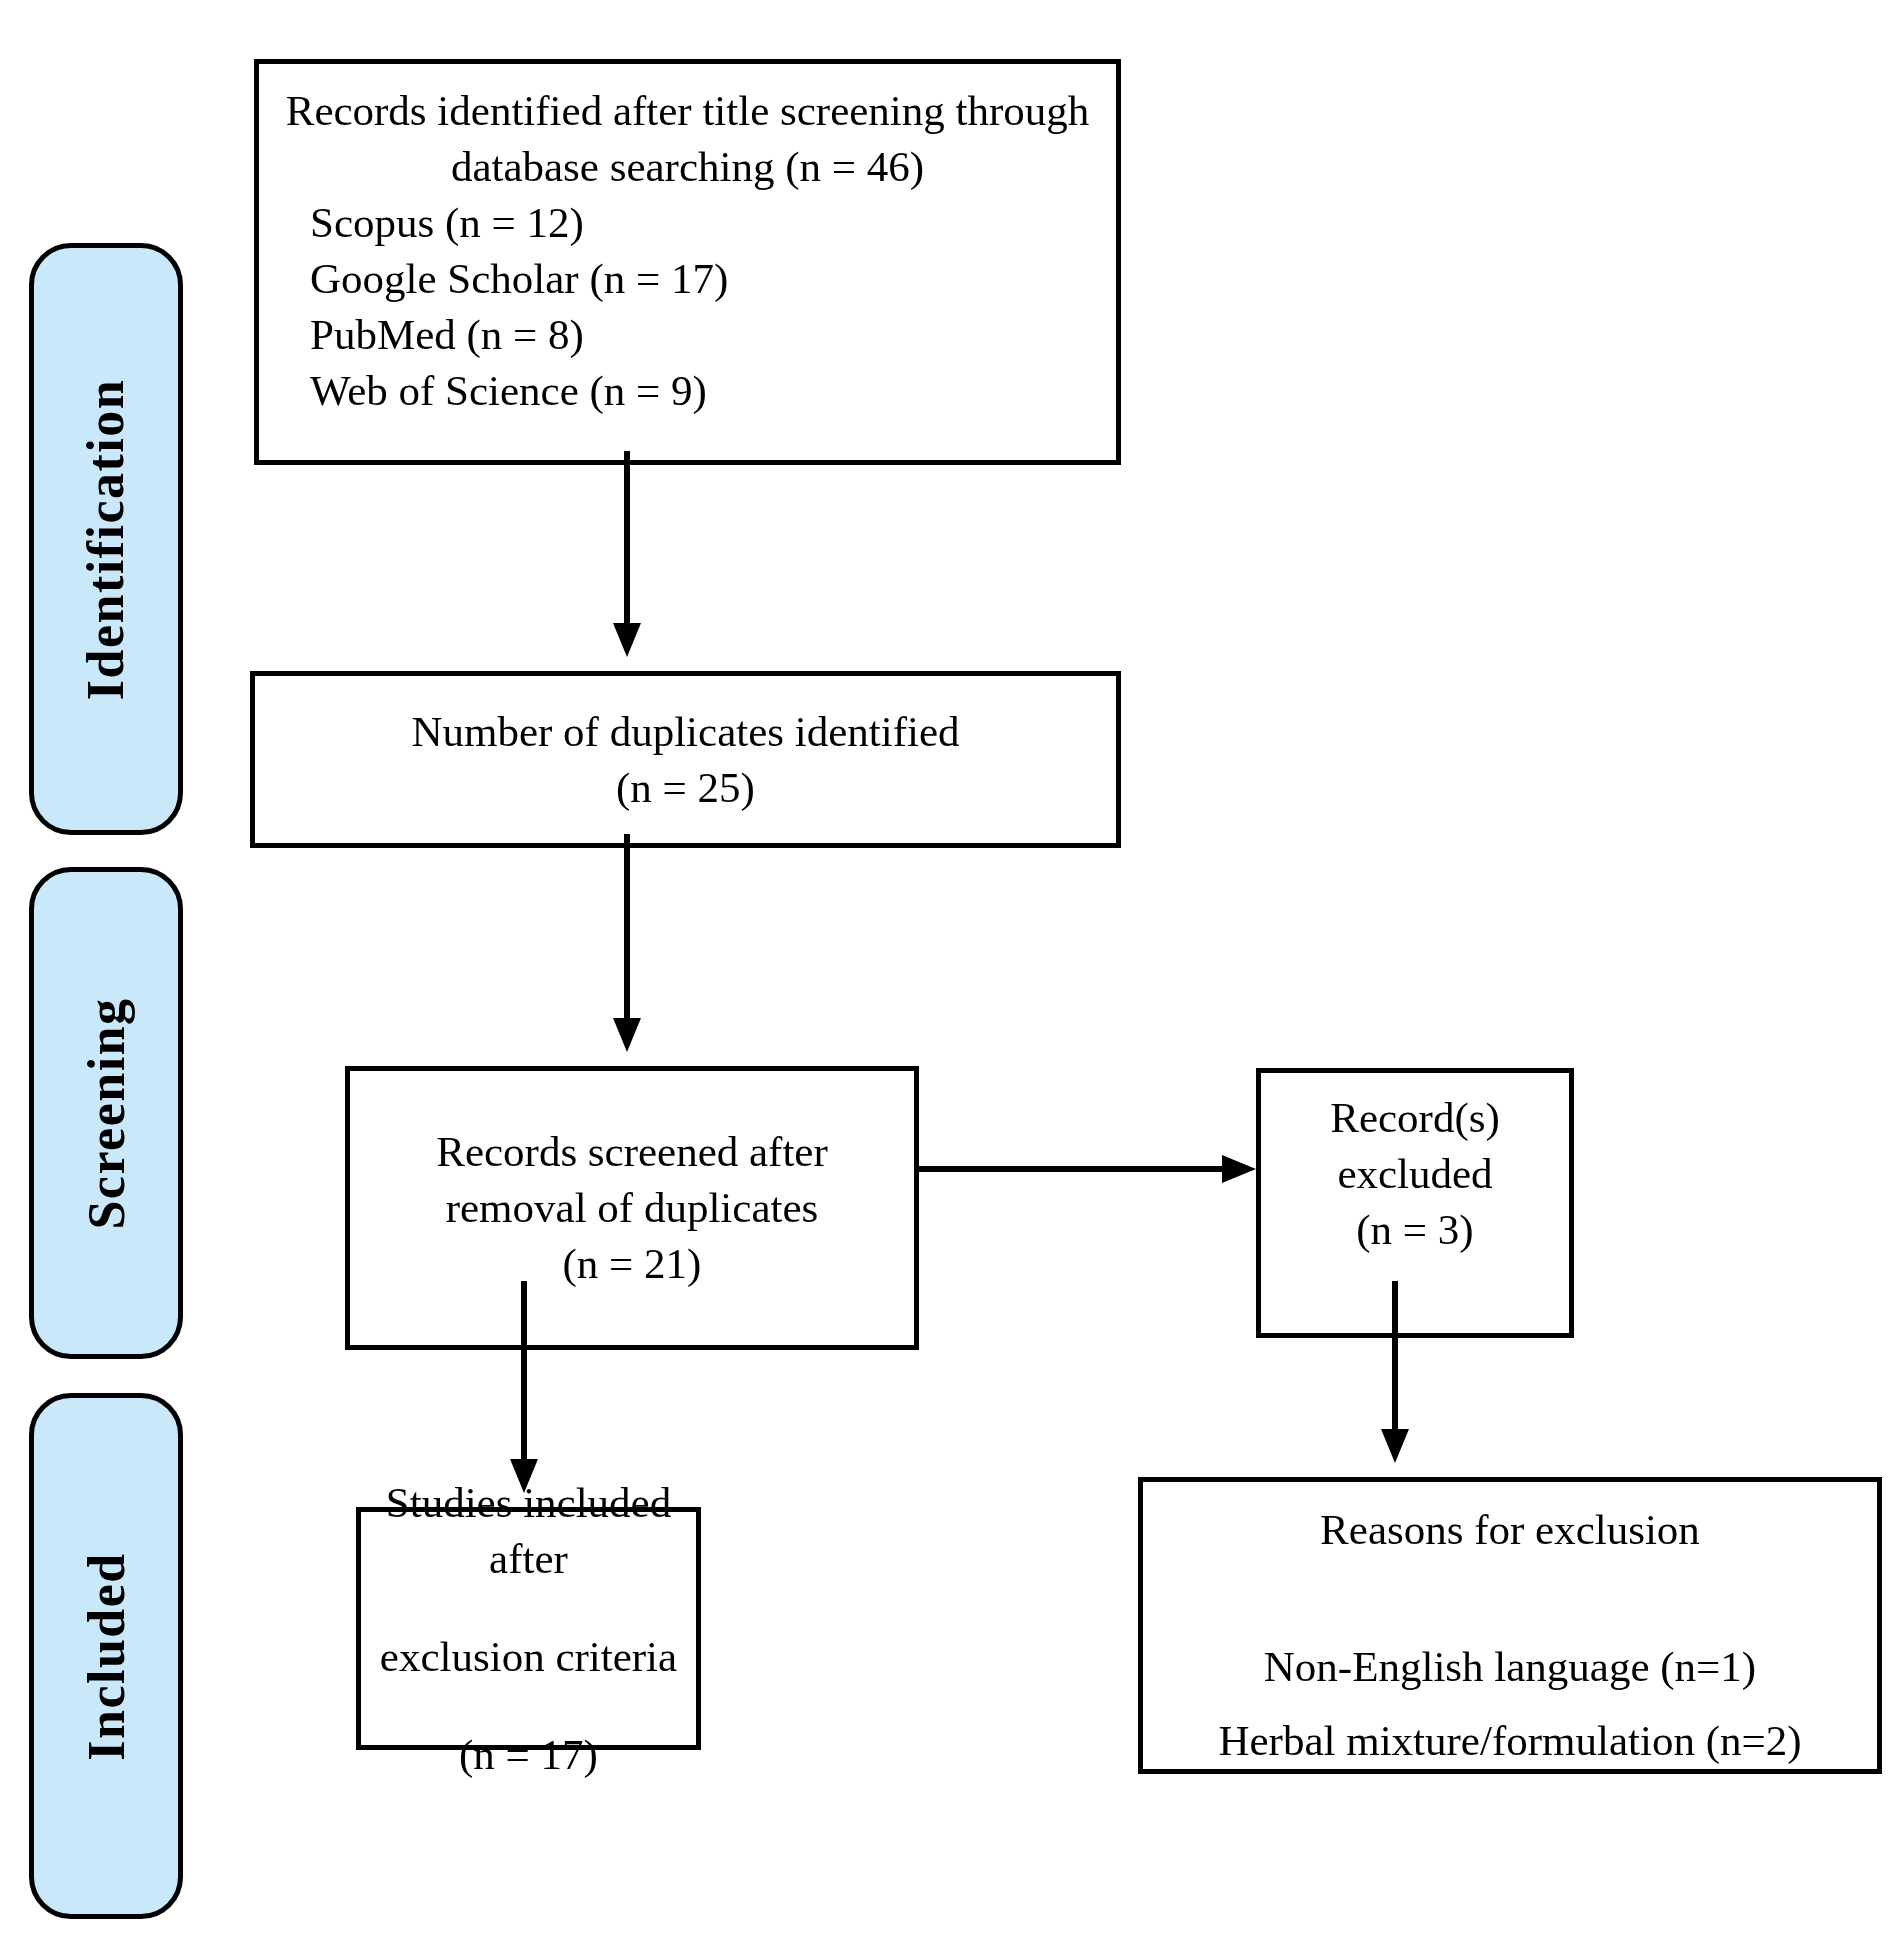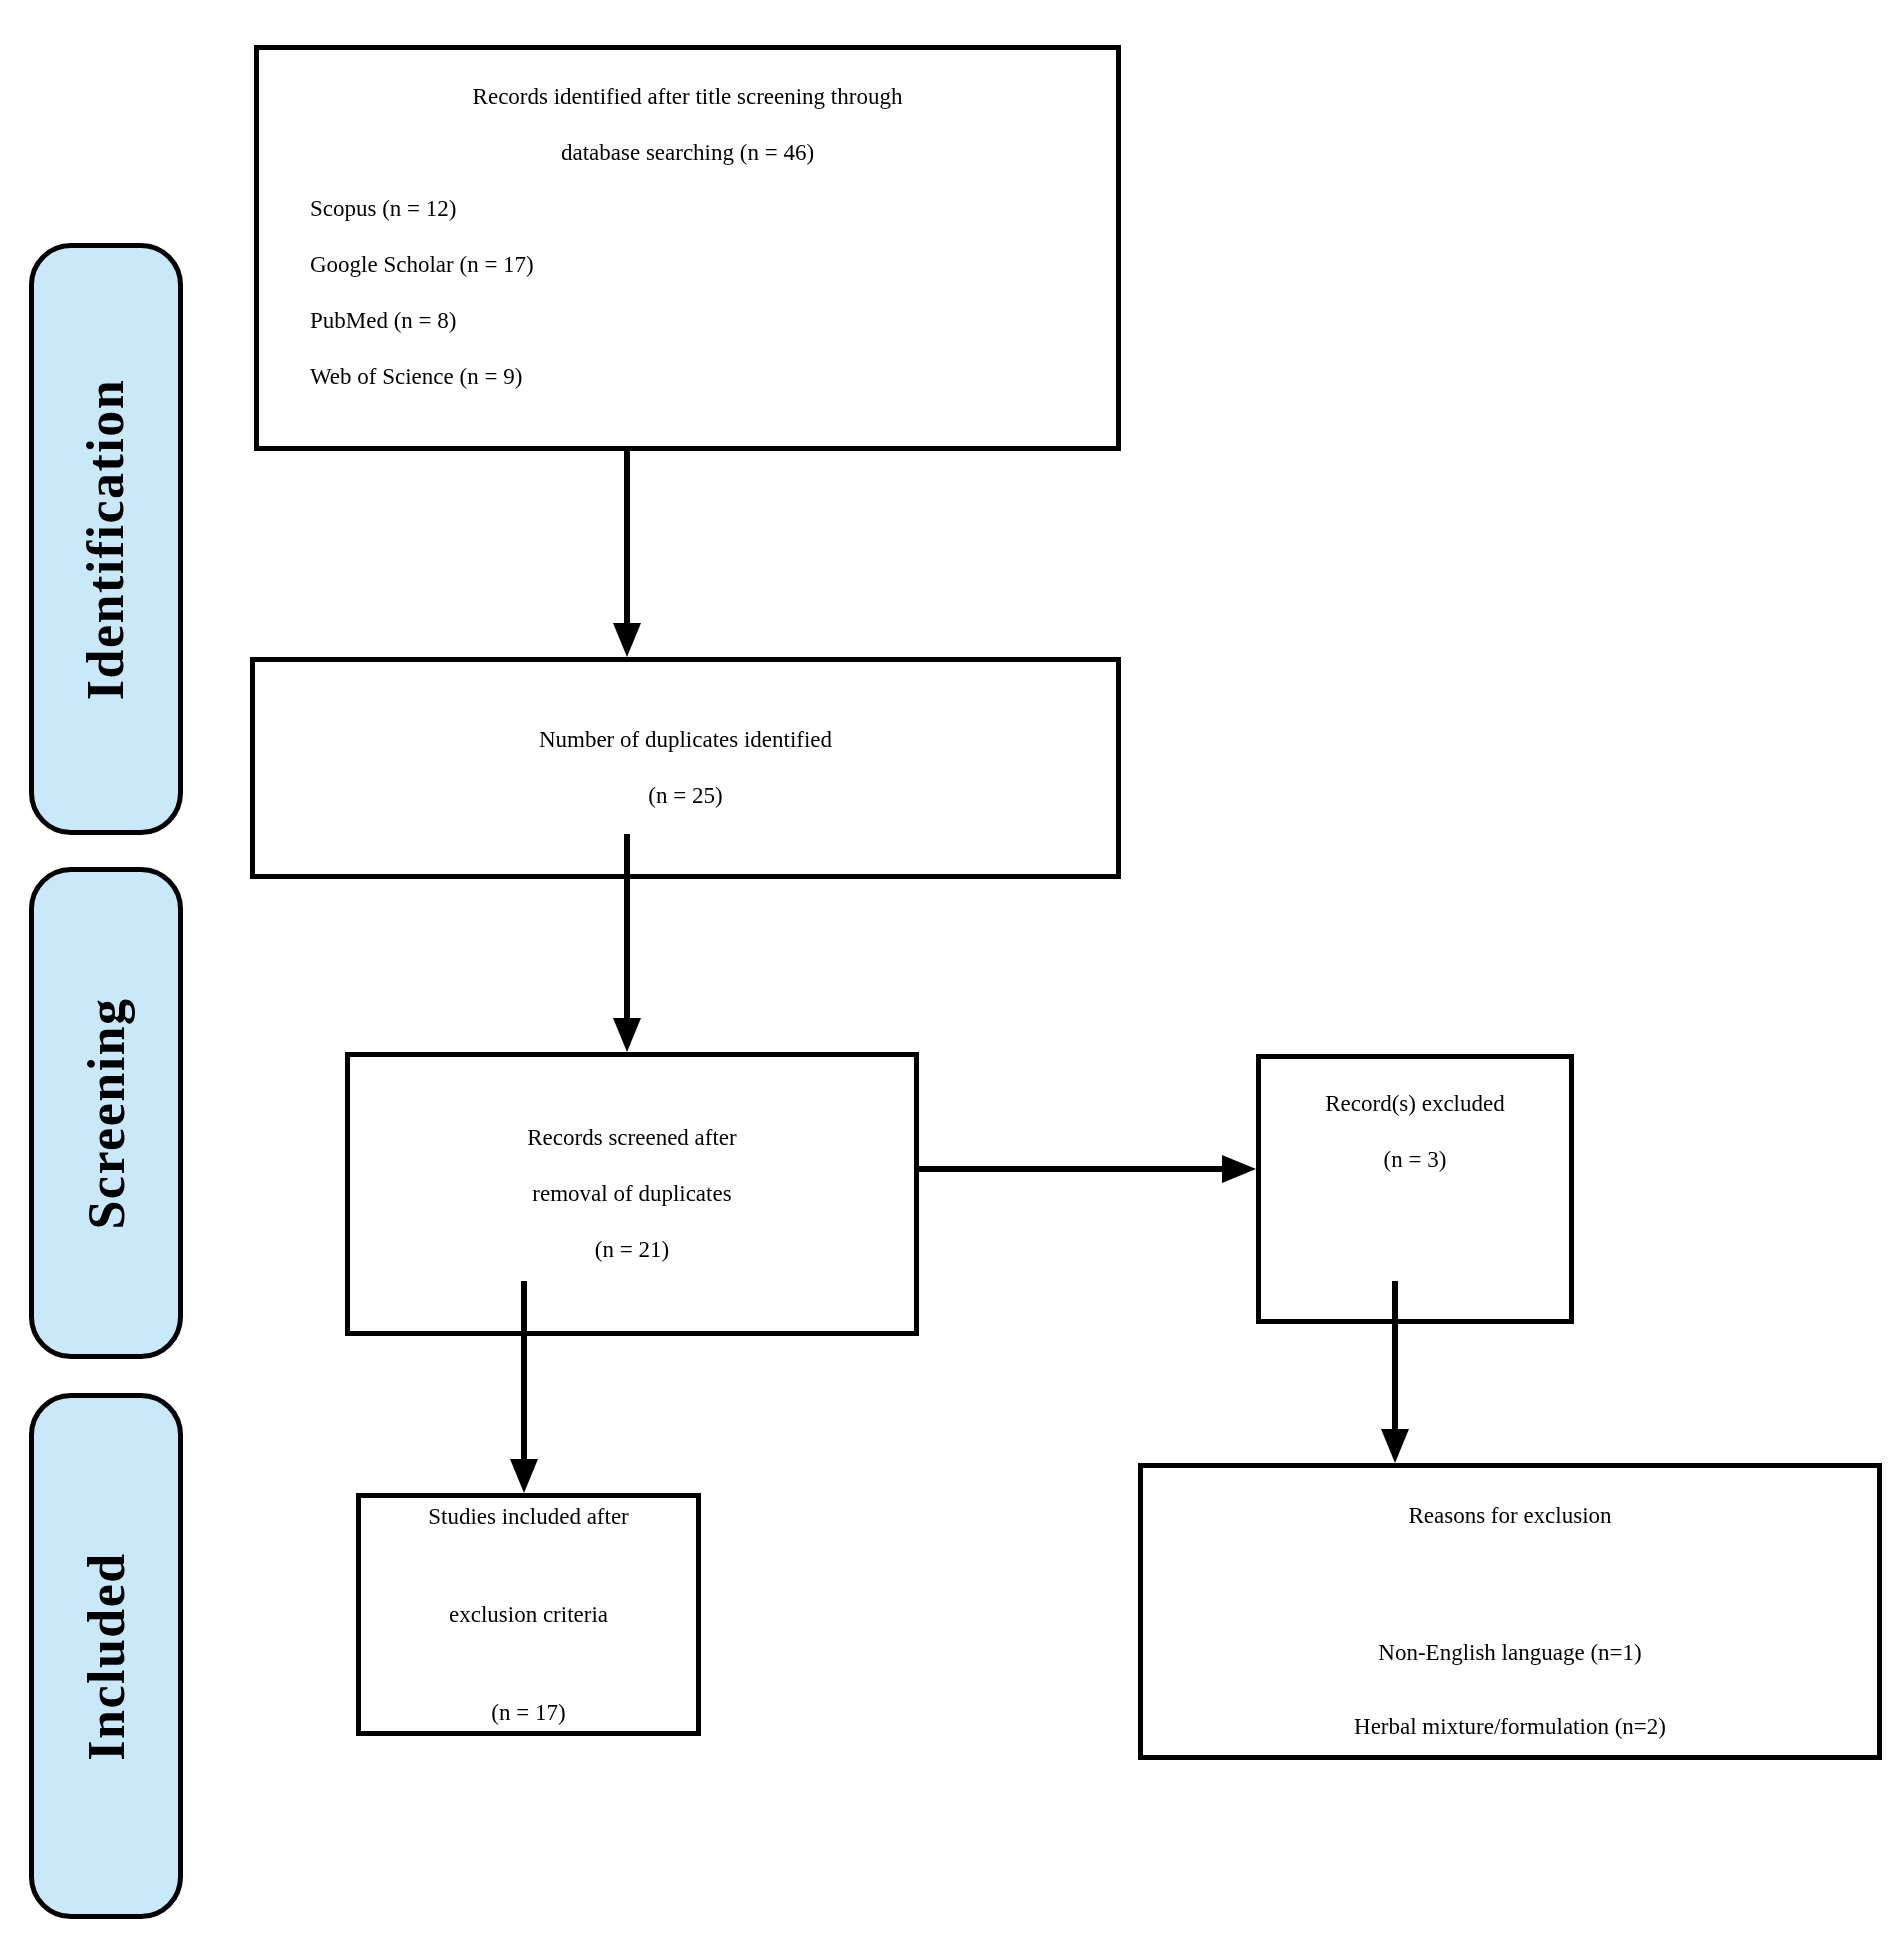--- a/index.html
+++ b/index.html
@@ -32,24 +32,25 @@
     letter-spacing: 1.5px;
     font-family: "Liberation Serif", serif;
   }
 
   
   .fbox {
     position: absolute;
     box-sizing: border-box;
     background: #ffffff;
     border: 5.4px solid #000000;
-    font-size: 23px;
+    font-size: 43px;
     line-height: 56px;
     display: flex;
     flex-direction: column;
+    margin-top: 14px;
   }
   .fbox .tcenter { text-align: center; }
   .fbox .tleft   { text-align: left; }
   .vcenter { justify-content: center; }
 
   
   .shaft-v, .shaft-h { position: absolute; background: #000000; }
 
   
   .head-down {
@@ -95,21 +96,21 @@
       <div>Scopus (n = 12)</div>
       <div>Google Scholar (n = 17)</div>
       <div>PubMed (n = 8)</div>
       <div>Web of Science (n = 9)</div>
     </div>
   </div>
 
   <div class="shaft-v" style="left:624px; top:451px; width:6.2px; height:174px;"></div>
   <div class="head-down" style="left:613px; top:623px;"></div>
 
-  <div class="fbox vcenter" style="left:250px; top:657px; width:871px; height:222px;">
+  <div class="fbox vcenter" style="left:250px; top:657px; width:871px; height:177px;">
     <div class="tcenter">Number of duplicates identified</div>
     <div class="tcenter">(n = 25)</div>
   </div>
 
   <div class="shaft-v" style="left:624px; top:834px; width:6.2px; height:185px;"></div>
   <div class="head-down" style="left:613px; top:1018px;"></div>
 
   <div class="fbox vcenter" style="left:345px; top:1052px; width:574px; height:284px;">
     <div class="tcenter">Records screened after</div>
     <div class="tcenter">removal of duplicates</div>

